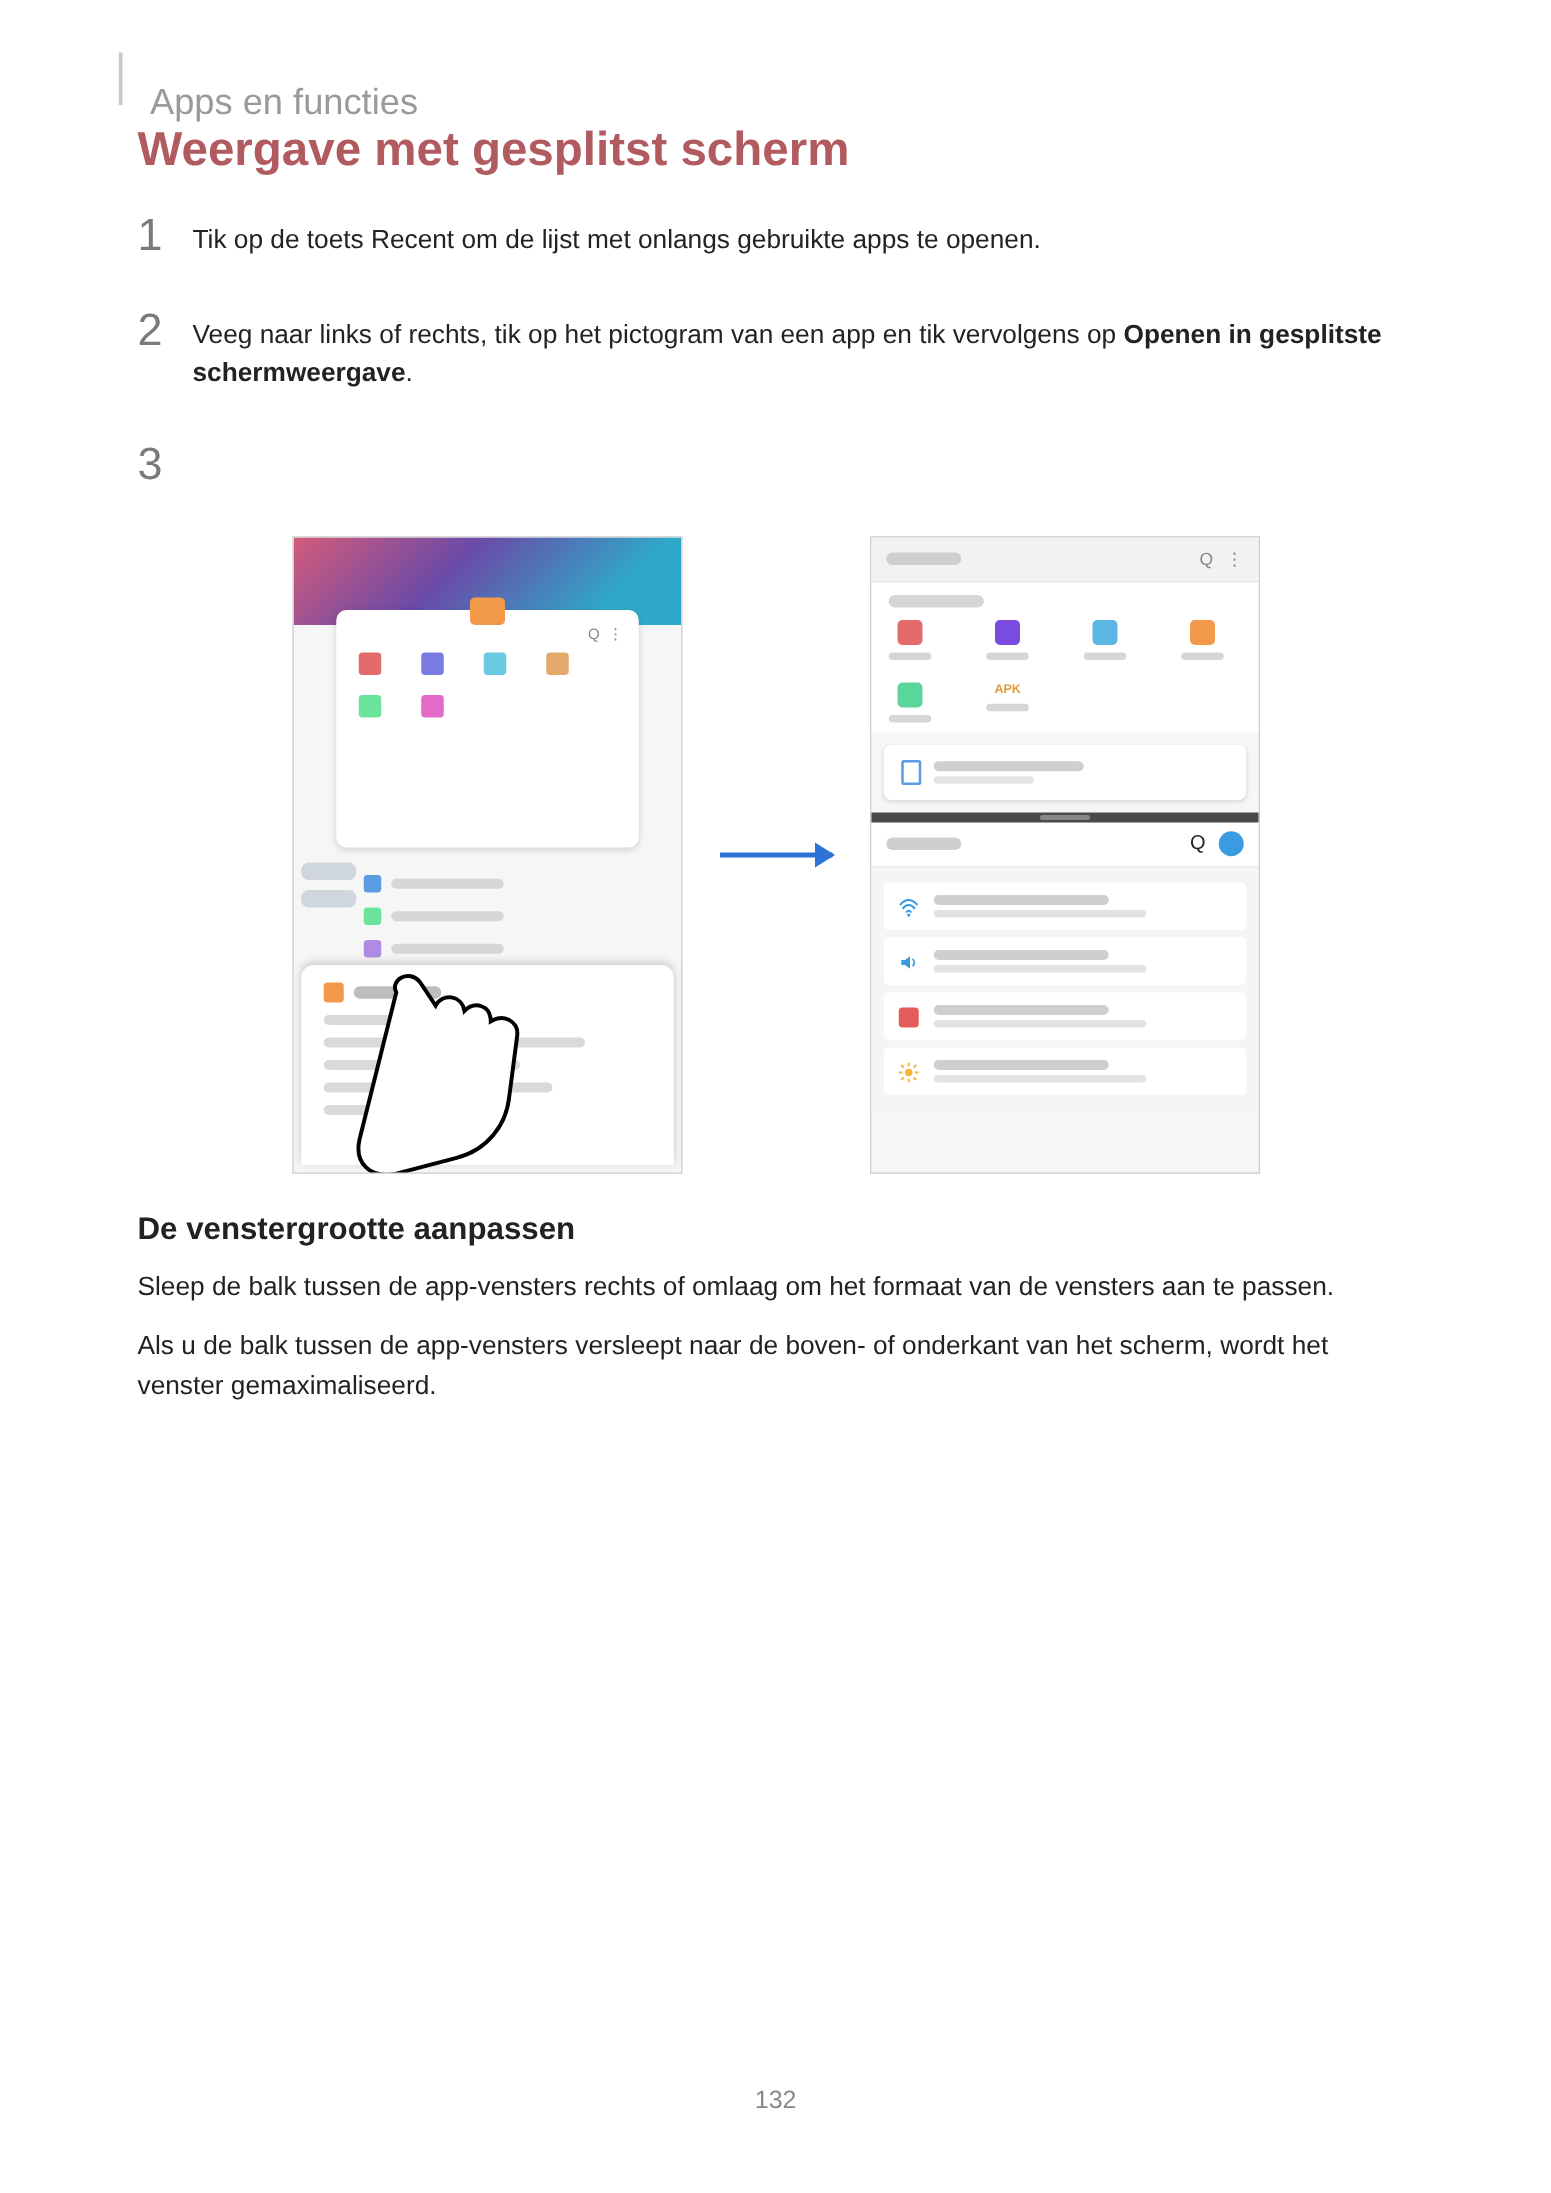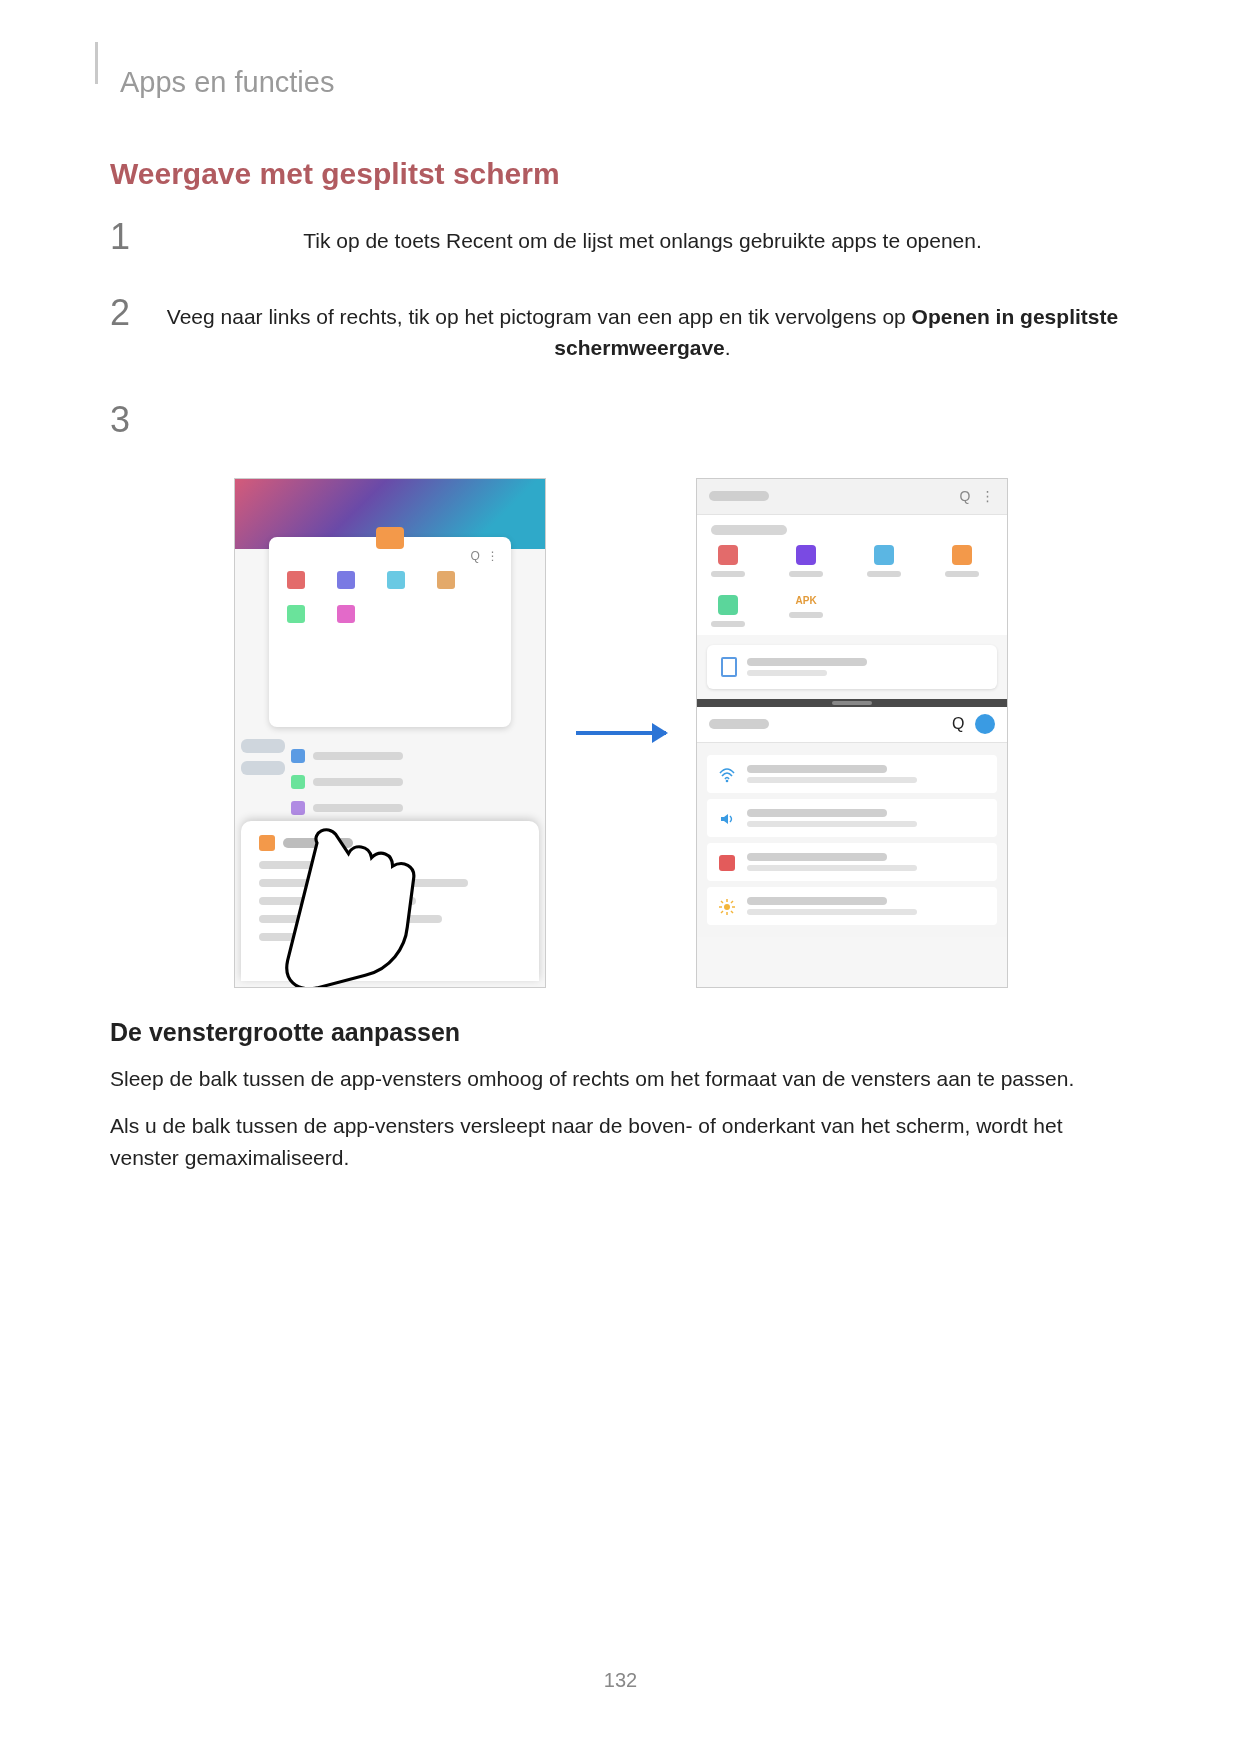--- a/index.html
+++ b/index.html
@@ -23,23 +23,22 @@
     background: #c9c9c9;
   }
   .breadcrumb {
     color: #9a9a9a;
     font-size: 29px;
     margin-left: 10px;
     margin-top: 6px;
   }
   .h1 {
     color: #b15b60;
-    font-size: 30px;
+    font-size: 38px;
     font-weight: bold;
-    margin-top: 58px;
     margin-bottom: 34px;
   }
   .steps { }
   .step {
     display: flex;
     align-items: flex-start;
     margin-bottom: 30px;
   }
   .step-num {
     color: #7a7a7a;
@@ -47,21 +46,20 @@
     font-weight: 400;
     width: 44px;
     line-height: 1;
     margin-top: -6px;
   }
   .step-body {
     flex: 1;
     font-size: 21px;
     line-height: 1.5;
     color: #222;
-    text-align: center;
   }
   .step-body p { margin-bottom: 14px; }
   .bold { font-weight: bold; }
   .figure-row {
     display: flex;
     align-items: center;
     justify-content: center;
     gap: 30px;
     margin: 40px auto 30px auto;
   }
@@ -378,18 +376,18 @@
             <div class="lines">
               <b></b>
               <span></span>
             </div>
           </div>
       </div>
     </div>
   </div>
 
   <h2 class="h2">De venstergrootte aanpassen</h2>
-  <p class="para">Sleep de balk tussen de app-vensters omhoog of rechts om het formaat van de vensters aan te passen.</p>
+  <p class="para">Sleep de balk tussen de app-vensters rechts of omlaag om het formaat van de vensters aan te passen.</p>
   <p class="para">Als u de balk tussen de app-vensters versleept naar de boven- of onderkant van het scherm, wordt het venster gemaximaliseerd.</p>
 
 </div>
 
 <div class="page-num">132</div>
 
 </body></html>

